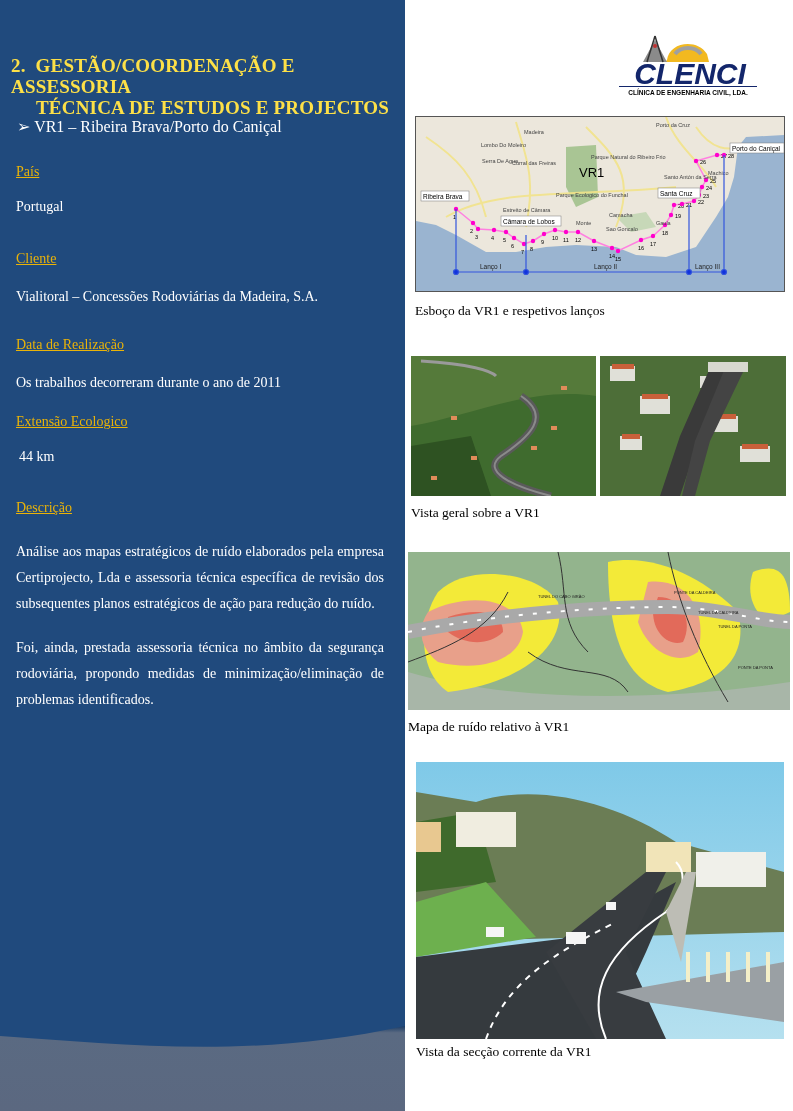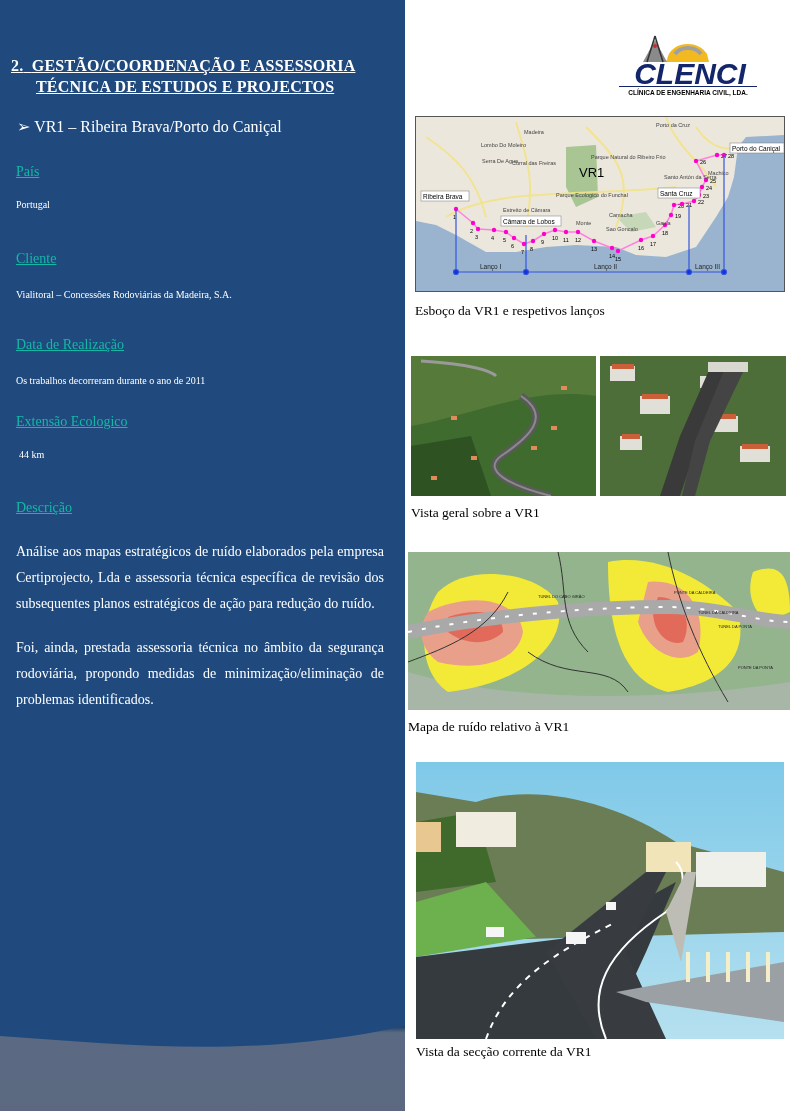--- a/index.html
+++ b/index.html
@@ -1,24 +1,24 @@
 <!DOCTYPE html>
 <html><head>
 <meta charset="utf-8">
 <style>
   html, body { margin:0; padding:0; }
   body { width:793px; height:1111px; position:relative; background:#ffffff; overflow:hidden;
          font-family:"Liberation Serif", "DejaVu Serif", serif; }
   .left { position:absolute; left:0; top:0; width:405px; height:1111px; background:#204a7d; overflow:hidden; }
   .left .wave { position:absolute; left:0; top:0; width:405px; height:1111px; }
-  .title { position:absolute; left:11px; top:55px; color:#ffffff; font-weight:bold; font-size:16px; line-height:21px; letter-spacing:0.2px;text-decoration:underline; }
+  .title { position:absolute; left:11px; top:55px; color:#fde047; font-weight:bold; font-size:19px; line-height:21px; letter-spacing:0.2px; }
   .title .l2 { padding-left:25px; }
   .bullet { position:absolute; left:17px; top:117px; color:#fff; font-size:16px; }
-  .lbl { position:absolute; left:16px; color:#14b8a6; font-size:14px; text-decoration:underline; }
-  .val { position:absolute; left:16px; color:#fff; font-size:10px; }
+  .lbl { position:absolute; left:16px; color:#eab308; font-size:14px; text-decoration:underline; }
+  .val { position:absolute; left:16px; color:#fff; font-size:14px; }
   .para { position:absolute; left:16px; width:368px; color:#fff; font-size:14px; line-height:26px; text-align:justify; }
   .logo { position:absolute; left:615px; top:34px; width:150px; height:64px; }
   .fig { position:absolute; overflow:hidden; }
   .cap { position:absolute; font-size:13.5px; color:#000; text-align:left; }
   svg text { font-family:"Liberation Sans", "DejaVu Sans", sans-serif; }
 </style>
 </head>
 <body>
 
 <div class="left">

